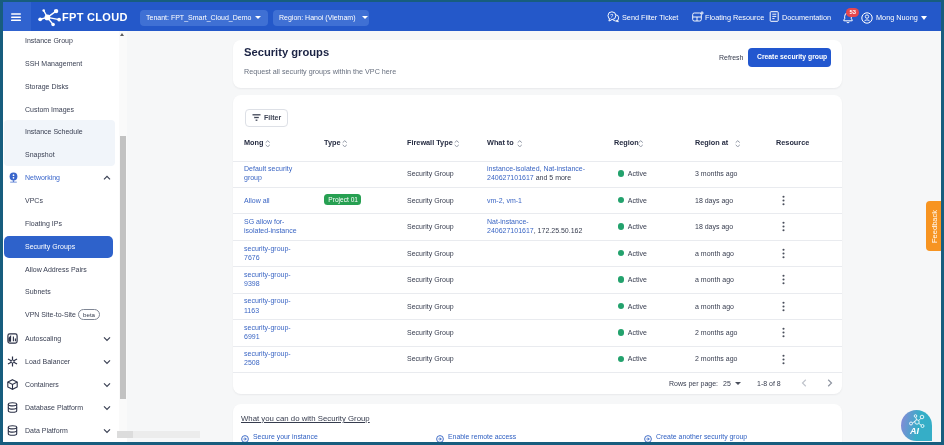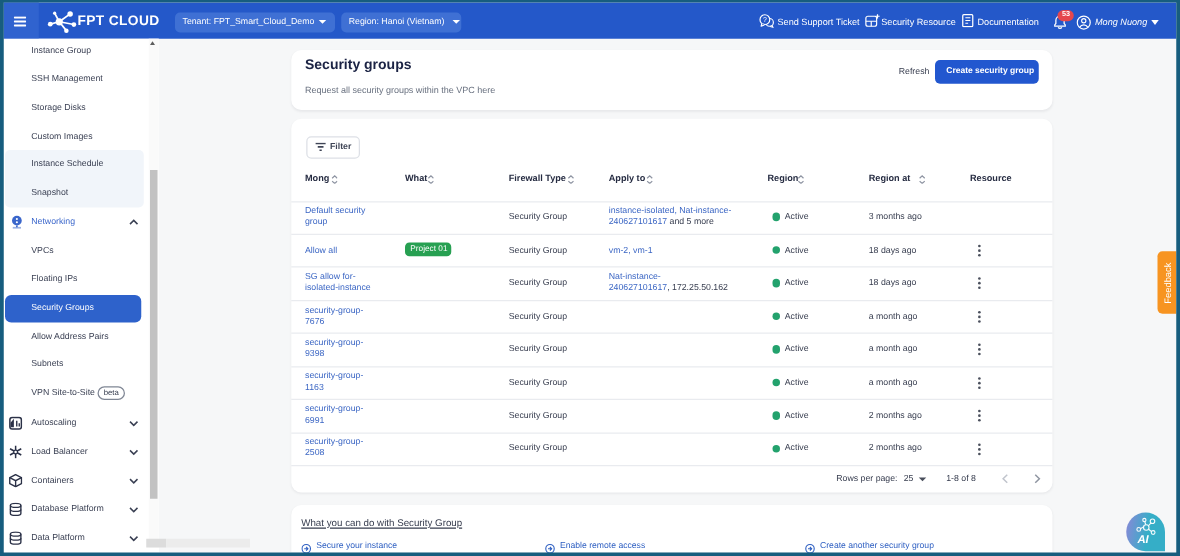--- a/index.html
+++ b/index.html
@@ -53,30 +53,30 @@
   <div class="txt topt" style="left:279px;top:14px;font-size:7px;">Region: Hanoi (Vietnam)</div>
   <div class="abs" style="left:362px;top:15.8px;width:0;height:0;border-left:3.2px solid transparent;border-right:3.2px solid transparent;border-top:3.8px solid #fff;"></div>
 
   <svg class="abs" style="left:606.5px;top:10.5px;" width="13" height="12" viewBox="0 0 13 12">
     <circle cx="8.6" cy="6.9" r="3.1" fill="none" stroke="#fff" stroke-width="0.9"></circle>
     <path d="M10.6 9.1 l0.7 1.7 l-2.2 -0.6" fill="none" stroke="#fff" stroke-width="0.9"></path>
     <circle cx="4.9" cy="4.7" r="3.9" fill="#2458c9" stroke="#fff" stroke-width="0.95"></circle>
     <path d="M2.6 7.6 L1.9 10 L4.5 9" fill="#2458c9" stroke="#fff" stroke-width="0.95" stroke-linejoin="round"></path>
     <text x="4.9" y="6.7" font-size="5.5" fill="#fff" text-anchor="middle" font-family="Liberation Sans">?</text>
   </svg>
-  <div class="txt topt" style="left:622px;top:13.6px;">Send Support Ticket</div>
+  <div class="txt topt" style="left:622px;top:13.6px;">Send Filter Ticket</div>
 
   <svg class="abs" style="left:692px;top:11px;" width="12" height="11" viewBox="0 0 12 11">
     <rect x="0.7" y="2" width="8.6" height="8" rx="1.6" fill="none" stroke="#fff" stroke-width="0.95"></rect>
     <line x1="0.7" y1="6" x2="9.3" y2="6" stroke="#fff" stroke-width="0.95"></line>
     <line x1="5" y1="6" x2="5" y2="10" stroke="#fff" stroke-width="0.95"></line>
     <line x1="10" y1="0.3" x2="10" y2="3.7" stroke="#fff" stroke-width="0.95"></line>
     <line x1="8.3" y1="2" x2="11.7" y2="2" stroke="#fff" stroke-width="0.95"></line>
   </svg>
-  <div class="txt topt" style="left:705px;top:13.6px;">Security Resource</div>
+  <div class="txt topt" style="left:705px;top:13.6px;">Floating Resource</div>
 
   <svg class="abs" style="left:769px;top:11px;" width="11" height="11" viewBox="0 0 11 11">
     <rect x="1.2" y="0.7" width="8" height="9.6" rx="0.8" fill="none" stroke="#fff" stroke-width="1"></rect>
     <line x1="3.3" y1="3.2" x2="7.3" y2="3.2" stroke="#fff" stroke-width="0.95"></line>
     <line x1="3.3" y1="5.4" x2="7.3" y2="5.4" stroke="#fff" stroke-width="0.95"></line>
     <line x1="3.3" y1="7.6" x2="5.5" y2="7.6" stroke="#fff" stroke-width="0.95"></line>
   </svg>
   <div class="txt topt" style="left:782px;top:13.6px;">Documentation</div>
 
   <svg class="abs" style="left:842px;top:12px;" width="12" height="12" viewBox="0 0 12 12">
@@ -84,21 +84,21 @@
     <path d="M4.6 9.8 a1.5 1.5 0 0 0 2.8 0" fill="none" stroke="#fff" stroke-width="1"></path>
   </svg>
   <div class="abs" style="left:846px;top:7.5px;width:12.5px;height:9px;background:#e5474d;border-radius:4.5px;"></div>
   <div class="txt" style="left:849.5px;top:9.5px;font-size:5.8px;color:#fff;font-weight:bold;">53</div>
 
   <svg class="abs" style="left:861px;top:11.5px;" width="12" height="12" viewBox="0 0 12 12">
     <circle cx="6" cy="6" r="5.2" fill="none" stroke="#fff" stroke-width="1"></circle>
     <circle cx="6" cy="4.6" r="1.7" fill="none" stroke="#fff" stroke-width="0.9"></circle>
     <path d="M2.8 9.7 a3.7 3.7 0 0 1 6.4 0" fill="none" stroke="#fff" stroke-width="0.9"></path>
   </svg>
-  <div class="txt topt" style="left:876px;top:13.6px;font-style:italic;">Mong Nuong</div>
+  <div class="txt topt" style="left:876px;top:13.6px;">Mong Nuong</div>
   <div class="abs" style="left:921px;top:15.5px;width:0;height:0;border-left:3.6px solid transparent;border-right:3.6px solid transparent;border-top:4.2px solid #fff;"></div>
 
   <div class="abs" style="left:3px;top:31px;width:124px;height:411px;background:#fff;"></div>
 
   <div class="abs" style="left:4px;top:120px;width:111px;height:46px;background:#f1f5fa;border-radius:4px;"></div>
 
   <div class="abs" style="left:118.5px;top:31px;width:8.5px;height:407px;background:#fafafa;"></div>
   <div class="abs" style="left:120px;top:33px;width:0;height:0;border-left:2.8px solid transparent;border-right:2.8px solid transparent;border-bottom:3.8px solid #5d5d5d;"></div>
   <div class="abs" style="left:119.5px;top:136px;width:6.5px;height:263px;background:#c2c2c2;"></div>
 
@@ -197,23 +197,23 @@
 
   <div class="abs" style="left:245px;top:109px;width:43px;height:17.5px;border:1px solid #dde0e6;border-radius:4px;background:#fff;"></div>
   <svg class="abs" style="left:252px;top:114px;" width="9" height="8" viewBox="0 0 9 8">
     <line x1="0.5" y1="0.8" x2="8.5" y2="0.8" stroke="#3f4556" stroke-width="1.3"></line>
     <line x1="2.2" y1="3.5" x2="6.8" y2="3.5" stroke="#3f4556" stroke-width="1.3"></line>
     <line x1="3.6" y1="6.2" x2="5.4" y2="6.2" stroke="#3f4556" stroke-width="1.3"></line>
   </svg>
   <div class="txt" style="left:264px;top:114.4px;font-size:7px;font-weight:600;color:#3f4556;">Filter</div>
 
   <div class="txt hdr" style="left:244px;top:138.9px;">Mong</div>
-  <div class="txt hdr" style="left:324px;top:138.9px;">What</div>
+  <div class="txt hdr" style="left:324px;top:138.9px;">Type</div>
   <div class="txt hdr" style="left:407px;top:138.9px;">Firewall Type</div>
-  <div class="txt hdr" style="left:487px;top:138.9px;">Apply to</div>
+  <div class="txt hdr" style="left:487px;top:138.9px;">What to</div>
   <div class="txt hdr" style="left:614px;top:138.9px;">Region</div>
   <div class="txt hdr" style="left:695px;top:138.9px;">Region at</div>
   <div class="txt hdr" style="left:776px;top:138.9px;">Resource</div>
 
   <svg class="abs" style="left:264.6px;top:139.9px;" width="5.5" height="7.5" viewBox="0 0 5.5 7.5">
       <polyline points="0.7,2.6 2.75,0.7 4.8,2.6" fill="none" stroke="#8f95a3" stroke-width="1"></polyline>
       <polyline points="0.7,4.9 2.75,6.8 4.8,4.9" fill="none" stroke="#8f95a3" stroke-width="1"></polyline>
     </svg>
   <svg class="abs" style="left:341.5px;top:139.9px;" width="5.5" height="7.5" viewBox="0 0 5.5 7.5">
       <polyline points="0.7,2.6 2.75,0.7 4.8,2.6" fill="none" stroke="#8f95a3" stroke-width="1"></polyline>

